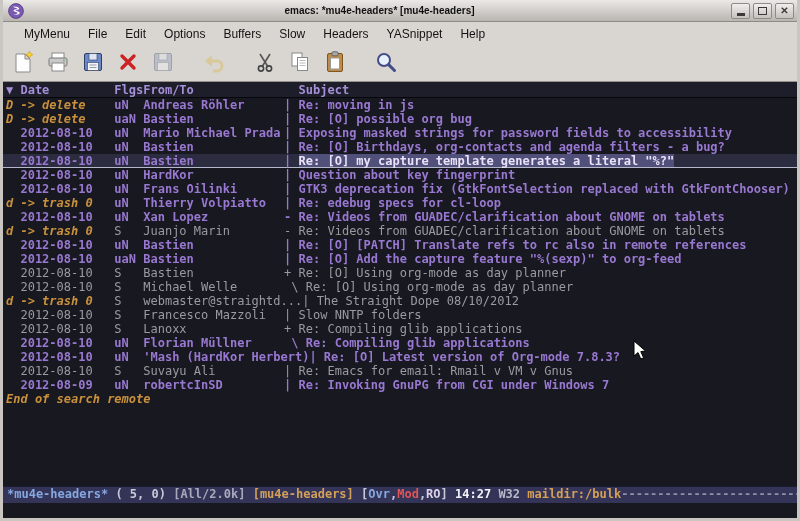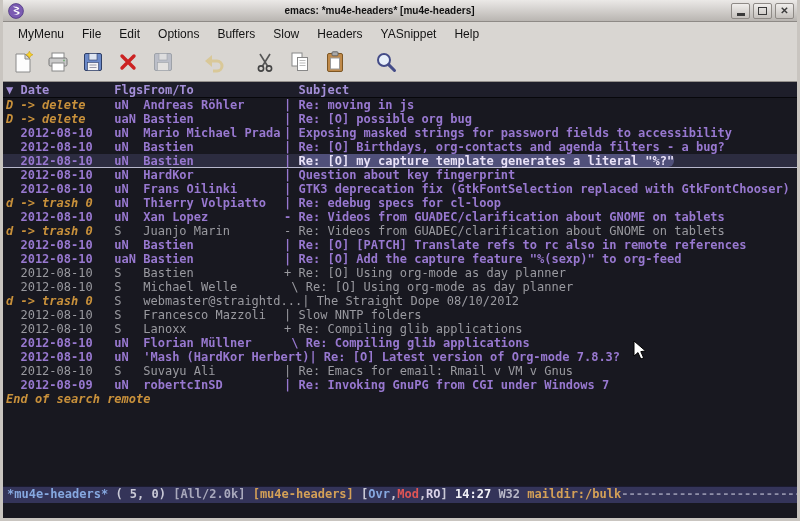--- a/index.html
+++ b/index.html
@@ -18,21 +18,21 @@
   .win-controls { display: flex; gap: 3px; }
   .win-btn { width: 19px; height: 16px; border: 1px solid #8e8a86; border-radius: 2px;
              background: linear-gradient(#f0eeec, #c5c1bd); display: flex; align-items: center;
              justify-content: center; font-size: 9px; color: #222; }
   .glyph-min { width: 8px; height: 3px; background: #3a3a3a; margin-top: 7px; }
   .glyph-max { width: 9px; height: 8px; border: 1.5px solid #3a3a3a; }
   .glyph-close { font-size: 10px; line-height: 10px; color: #3a3a3a; font-weight: bold; }
 
   
   .menubar { flex: 0 0 23px; background: #d9d6d2; display: flex; align-items: center;
-             padding-left: 6px; font-size: 12px; color: #141414; }
+             padding-left: 12px; font-size: 12px; color: #141414; }
   .menu-item { padding: 3px 9px; cursor: default; }
 
   
   .toolbar { flex: 0 0 37px; background: #d9d6d2; border-bottom: 1px solid #95918d;
              display: flex; align-items: center; padding: 0 4px; }
   .tool { width: 32px; height: 30px; display: flex; align-items: center; justify-content: center;
           background: transparent; border: none; margin-right: 3px; }
   .tool.group-start { margin-left: 16px; }
   .tool.disabled { opacity: .38; }
 
@@ -51,21 +51,21 @@
   .c-flags { width: 4ch; }
   .c-from  { min-width: 19.5ch; }
   .c-sep   { }
   .c-subj  { }
 
   .unread    { color: #9878d0; font-weight: bold; }
   .read      { color: #9a9aa0; }
   .markedtxt { color: #c9913b; font-weight: bold; font-style: italic; }
 
   .mrow.current { background: #2c2c40; border-bottom: 1px solid #b7b7cc; }
-  .mrow.current .c-subj { background: #50507a; color: #e9e2f8; border-radius: 6px; }
+  .mrow.current .c-subj { background: #50507a; color: #e9e2f8; }
 
   .eosr { color: #c9913b; font-style: italic; font-weight: bold; padding-left: 3px; height: 14px; }
   .fill { flex: 1; }
 
   
   .modeline { flex: 0 0 17px; background: #343459; border-top: 1px solid #1b1b30;
               font-family: "DejaVu Sans Mono", monospace; font-size: 12px; font-weight: bold;
               line-height: 15px; padding-left: 4px; white-space: pre; overflow: hidden; }
   .echo { flex: 0 0 15px; background: #181820; }
 

